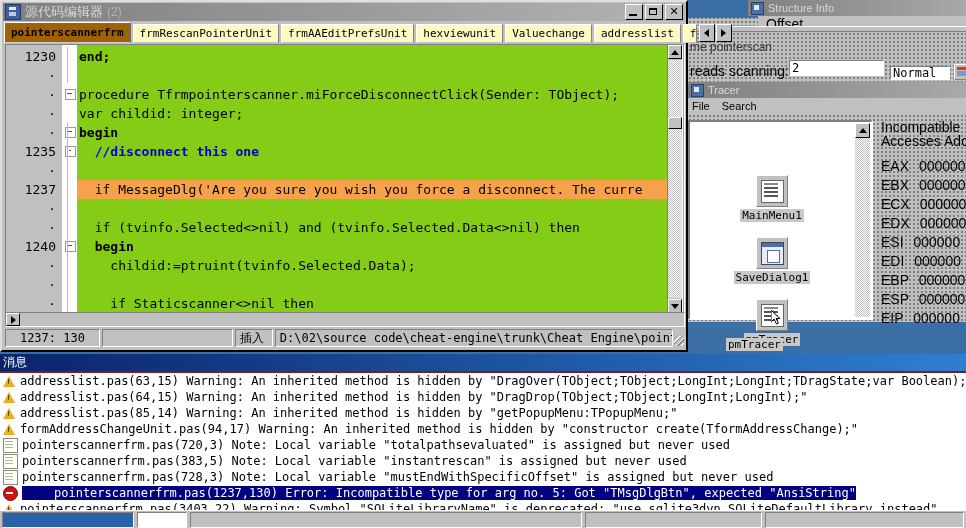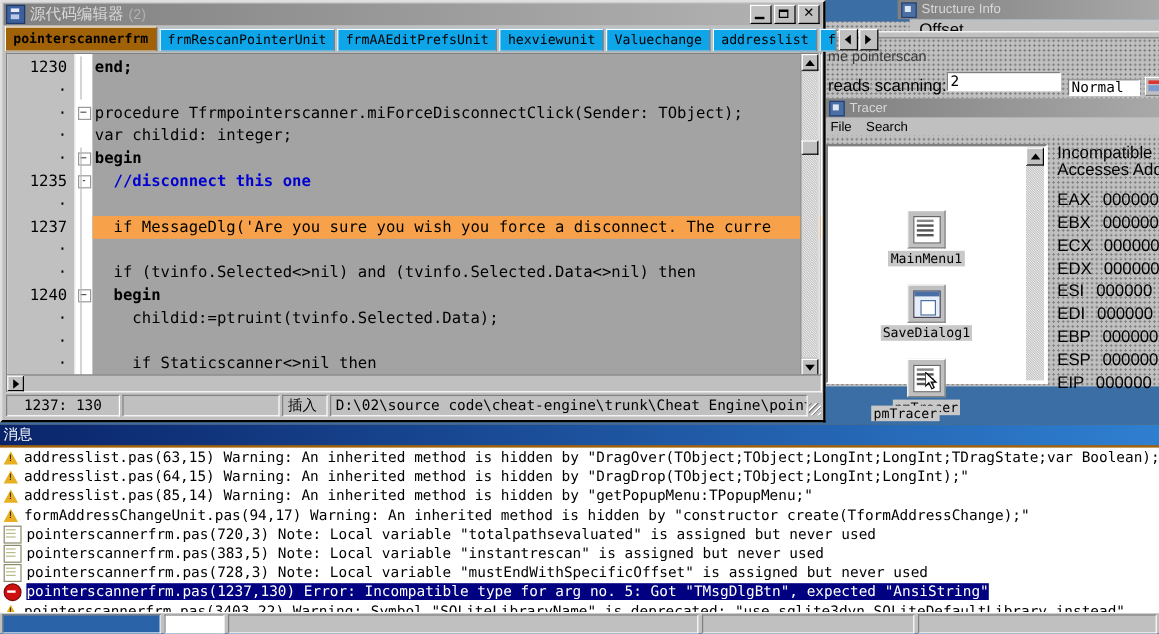--- a/index.html
+++ b/index.html
@@ -50,21 +50,21 @@
   .winbtns{margin-left:auto;display:flex;gap:2px;}
   .winbtn{width:16px;height:14px;background:#c0c0c0;border:1px solid;
      border-color:#ffffff #000000 #000000 #ffffff;position:relative;}
   .winbtn i{position:absolute;display:block;}
   .wb-min i{left:3px;bottom:3px;width:8px;height:2px;background:#000;}
   .wb-max i{left:3px;top:3px;width:8px;height:7px;border:1px solid #000;border-top-width:2px;box-sizing:border-box;}
   .wb-cls{font-family:"Liberation Sans",sans-serif;font-size:11px;color:#000;text-align:center;line-height:13px;}
 
   
   .tabrow{display:flex;align-items:flex-end;height:20px;margin:2px 1px 0 1px;padding-left:1px;}
-  .tab{height:17px;line-height:17px;padding:0 6px;margin-right:2px;background:#0ea5e9;
+  .tab{height:17px;line-height:17px;padding:0 6px;margin-right:2px;background:#fef9c3;
        border:1px solid;border-color:#ffffff #808080 #c0c0c0 #ffffff;
        font-family:"DejaVu Sans Mono",monospace;font-size:11px;color:#000;white-space:nowrap;}
   .tab.active{height:19px;line-height:19px;font-weight:bold;background:#a16207;
        border-color:#ffffff #6e6e6e #c8c8c8 #ffffff;}
   .tab.clipped{overflow:hidden;max-width:52px;}
   .tabspin{margin-left:auto;display:flex;gap:1px;padding-bottom:1px;}
   .spinb{width:14px;height:16px;background:#c0c0c0;border:1px solid;
          border-color:#ffffff #000 #000 #ffffff;display:flex;align-items:center;justify-content:center;}
   .arr{width:0;height:0;}
   .arr-l{border-top:4px solid transparent;border-bottom:4px solid transparent;border-right:5px solid #000;}
@@ -80,21 +80,21 @@
           border-right:1px solid #ffffff;}
   .gline{height:19px;line-height:19px;text-align:right;padding-right:6px;
          font-family:"DejaVu Sans Mono",monospace;font-size:13px;color:#000;}
   .gline.dot{font-size:13px;}
   .foldcol{width:14px;flex:0 0 auto;background:#ffffff;padding-top:2px;position:relative;}
   .fold{height:19px;display:flex;align-items:center;justify-content:center;}
   .fbox{width:9px;height:9px;border:1px solid #9a9a9a;background:#fff;position:relative;}
   .fbox:before{content:"";position:absolute;left:1px;top:3px;width:5px;height:1px;background:#555;}
   .fbox.dotonly:before{left:3px;width:2px;}
   .fbar{position:absolute;left:4px;width:1px;background:#b9b9b9;}
-  .codecol{flex:1 1 auto;background:#a3a3a3;padding-top:2px;overflow:hidden;position:relative;}
+  .codecol{flex:1 1 auto;background:#84cc16;padding-top:2px;overflow:hidden;position:relative;}
   .cline{height:19px;line-height:19px;white-space:pre;
          font-family:"DejaVu Sans Mono",monospace;font-size:13px;color:#000;padding-left:2px;}
   .cline.hl{background:#f7a24b;}
   .cm{color:#0000d0;font-weight:bold;font-style:normal;}
 
   
   .vsb{position:absolute;right:3px;top:42px;width:16px;height:270px;background:#c0c0c0;
        border:1px solid;border-color:#808080 #fff #fff #808080;box-sizing:border-box;}
   .vsb .track{position:absolute;left:0;top:15px;bottom:15px;right:0;
       background-image:linear-gradient(45deg,#ffffff 25%,#c0c0c0 25%,#c0c0c0 50%,#ffffff 50%,#ffffff 75%,#c0c0c0 75%);
@@ -110,28 +110,28 @@
   
   .statusbar{position:absolute;left:3px;bottom:3px;width:680px;height:18px;display:flex;gap:2px;}
   .sbcell{border:1px solid;border-color:#808080 #ffffff #ffffff #808080;background:#c0c0c0;
           font-family:"DejaVu Sans Mono",monospace;font-size:12px;color:#000;
           display:flex;align-items:center;padding:0 4px;box-sizing:border-box;white-space:nowrap;overflow:hidden;}
   .grip{width:12px;align-self:stretch;position:relative;}
   .grip:before{content:"";position:absolute;right:1px;bottom:1px;width:10px;height:10px;
     background:repeating-linear-gradient(135deg,#ffffff 0 1px,#808080 1px 2px,transparent 2px 4px);}
 
   
-  #messages{position:absolute;left:0;top:354px;width:966px;height:156px;background:#a16207;}
+  #messages{position:absolute;left:0;top:354px;width:966px;height:156px;background:#7f1d1d;}
   #messages .mcap{height:17px;background:linear-gradient(90deg,#0a246a,#2f7fd0);
      color:#fff;font-family:"Liberation Sans",sans-serif;font-size:12px;
      display:flex;align-items:center;padding-left:3px;}
   .mlist{position:absolute;left:0;top:19px;right:0;bottom:0;background:#fff;overflow:hidden;}
   .mrow{height:16px;display:flex;align-items:center;gap:4px;padding-left:3px;white-space:nowrap;
         font-family:"DejaVu Sans Mono",monospace;font-size:12px;color:#000;}
-  .mrow.sel .mtext{background:#000080;color:#ffffff;}
+  .mrow.sel .mtext{background:#000080;color:#ffffff;padding-left:32px;}
   .mico{width:13px;height:13px;flex:0 0 auto;position:relative;}
   .ico-warn:before{content:"";position:absolute;left:0;top:1px;width:0;height:0;
     border-left:6px solid transparent;border-right:6px solid transparent;border-bottom:11px solid #e8b020;}
   .ico-warn:after{content:"!";position:absolute;left:4.5px;top:3px;font-size:8px;color:#000;
     font-family:"Liberation Sans",sans-serif;line-height:8px;}
   .ico-note{background:#ffffff;border:1px solid #8a8a6a;}
   .ico-note:before{content:"";position:absolute;left:1px;top:2px;width:8px;height:1px;
      box-shadow:0 3px 0 #b9b98a, 0 6px 0 #b9b98a;background:#b9b98a;}
   .ico-err{border-radius:50%;background:#d01010;border:1px solid #7a0a0a;}
   .ico-err:after{content:"";position:absolute;left:2px;top:5px;width:7px;height:2px;background:#fff;}

